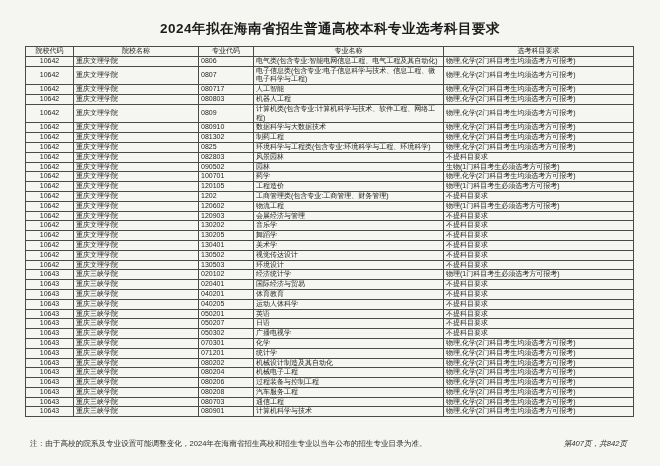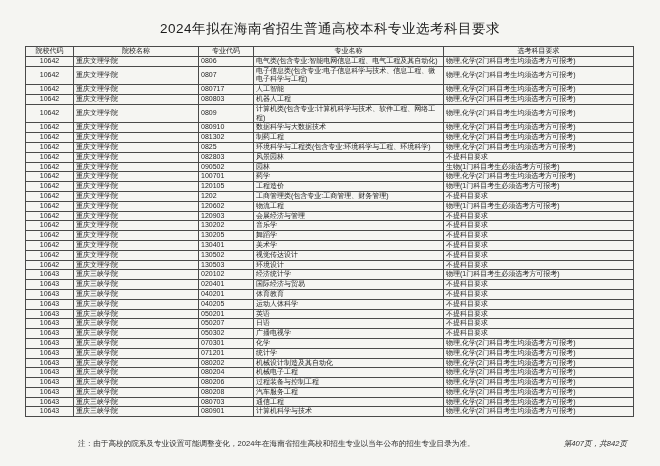--- a/index.html
+++ b/index.html
@@ -12,21 +12,21 @@
   }
   .page {
     position: relative;
     width: 660px; height: 466px;
   }
   .page-title {
     position: absolute;
     top: 20px; left: 0; width: 100%;
     text-align: center;
     font-size: 13.5px;
-    font-weight: normal;
+    font-weight: bold;
     letter-spacing: 0.5px;
     color: #1b1b1b;
   }
   table.req-table {
     position: absolute;
     top: 46px; left: 25px;
     width: 608px;
     border-collapse: collapse;
     table-layout: fixed;
     border: 1.4px solid #3a3a3a;
@@ -55,21 +55,21 @@
   .footer {
     position: absolute;
     top: 439px; left: 30px; right: 33px;
     display: flex;
     justify-content: space-between;
     align-items: flex-start;
     font-size: 7.6px;
     color: #2e2e2e;
     line-height: 9px;
   }
-  .footer .note { max-width: 470px; margin-left: 48px; }
+  .footer .note { max-width: 470px; }
   .footer .pageno { white-space: nowrap; font-style: italic; }
 </style>
 </head>
 <body>
 
 <div class="page">
 
   <div class="page-title">2024年拟在海南省招生普通高校本科专业选考科目要求</div>
 
   <table class="req-table">

